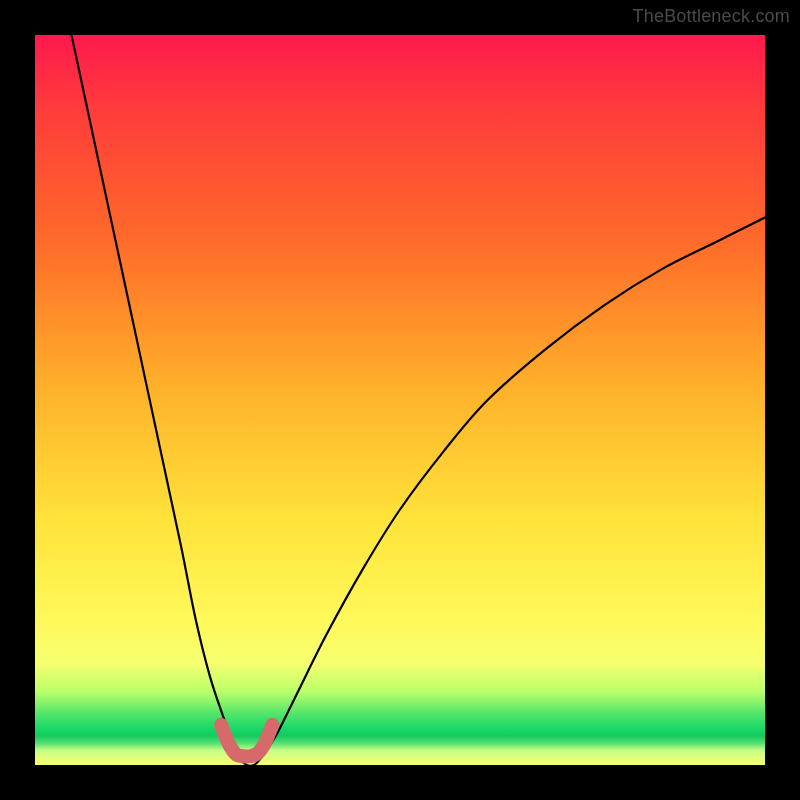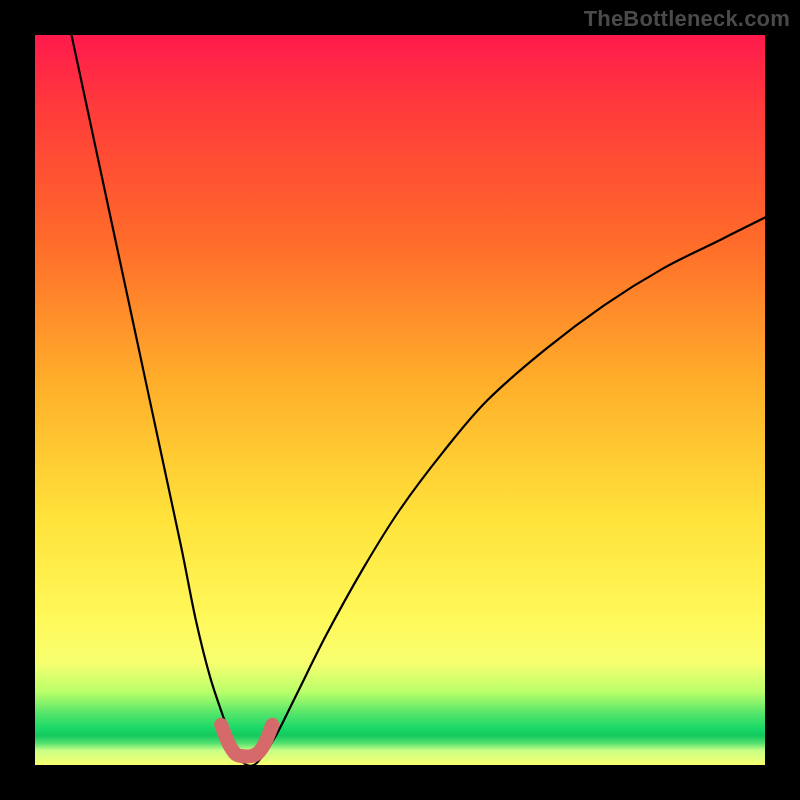--- a/index.html
+++ b/index.html
@@ -40,24 +40,23 @@
       #54e06f 97%,
       #c7ff86 98%,
       #f9ff6f 100%
     );
   }
   .watermark {
     position: absolute;
     top: 6px;
     right: 10px;
     color: #4a4a4a;
-    font-size: 22px;
+    font-size: 18px;
     letter-spacing: 0.2px;
     user-select: none;
-    font-weight: bold;
   }
   svg.curve {
     position: absolute;
     left: 0; top: 0;
     width: 730px; height: 730px;
     overflow: visible;
   }
 </style>
 </head>
 <body>

